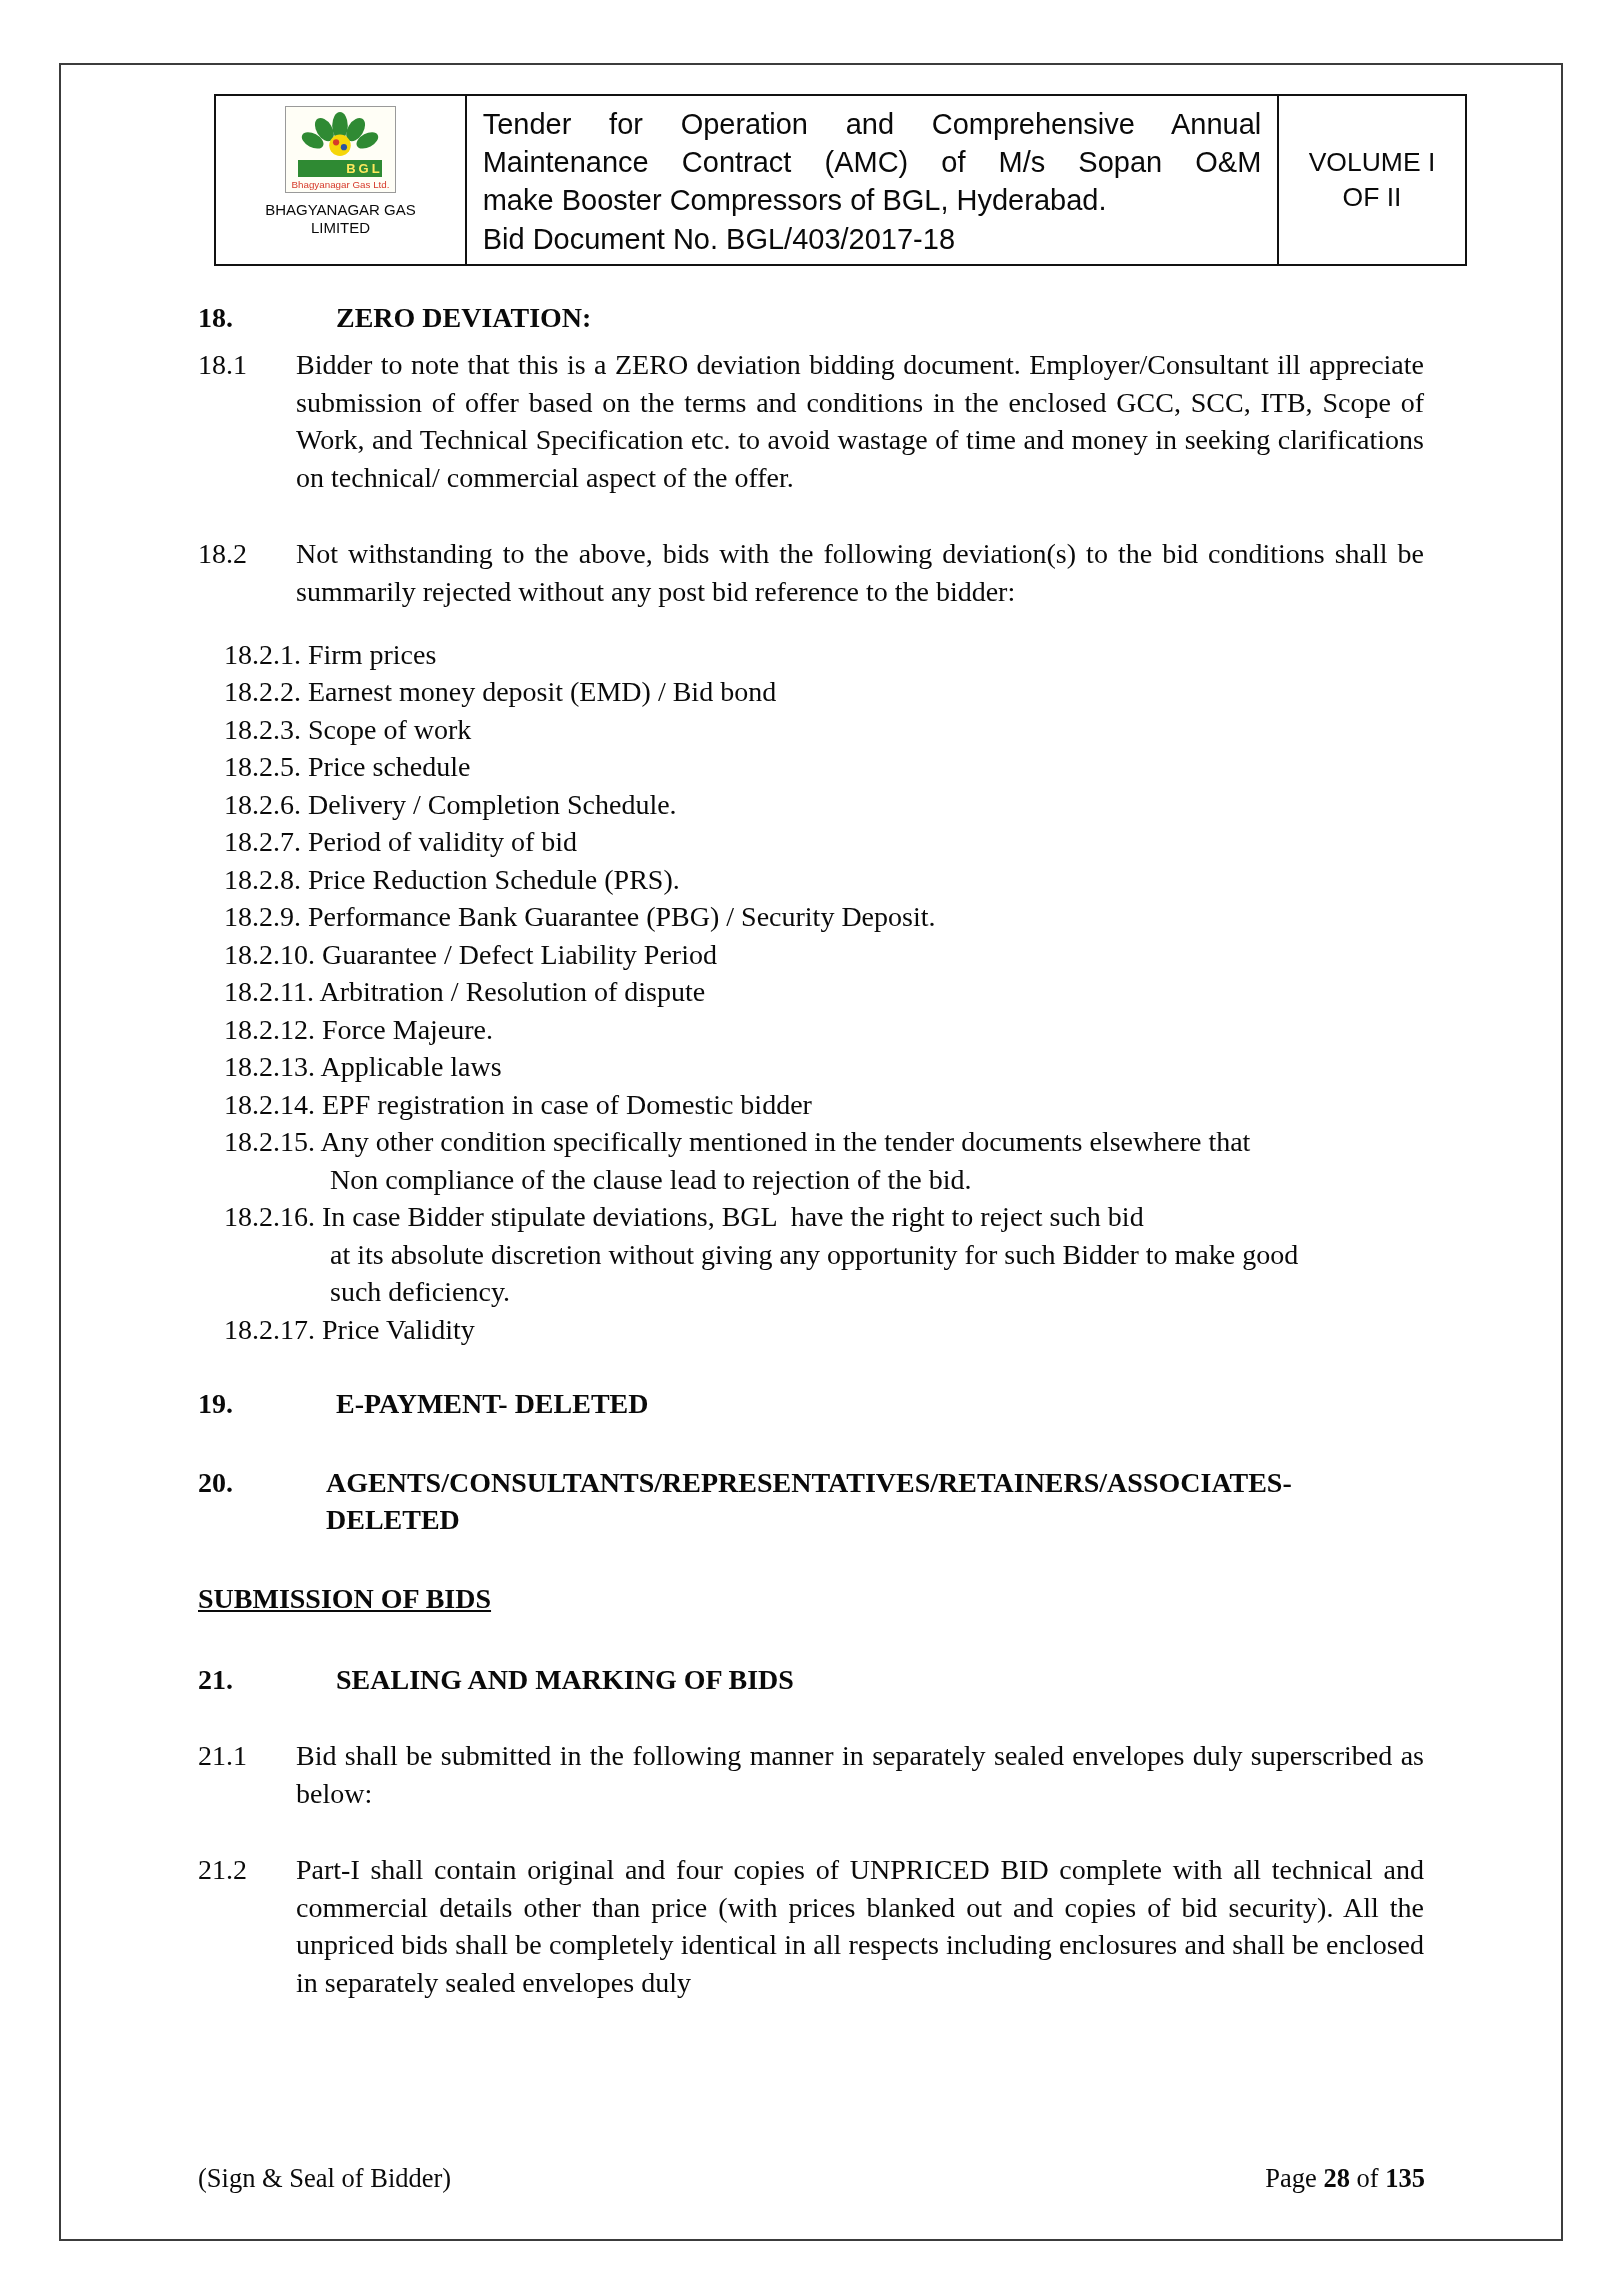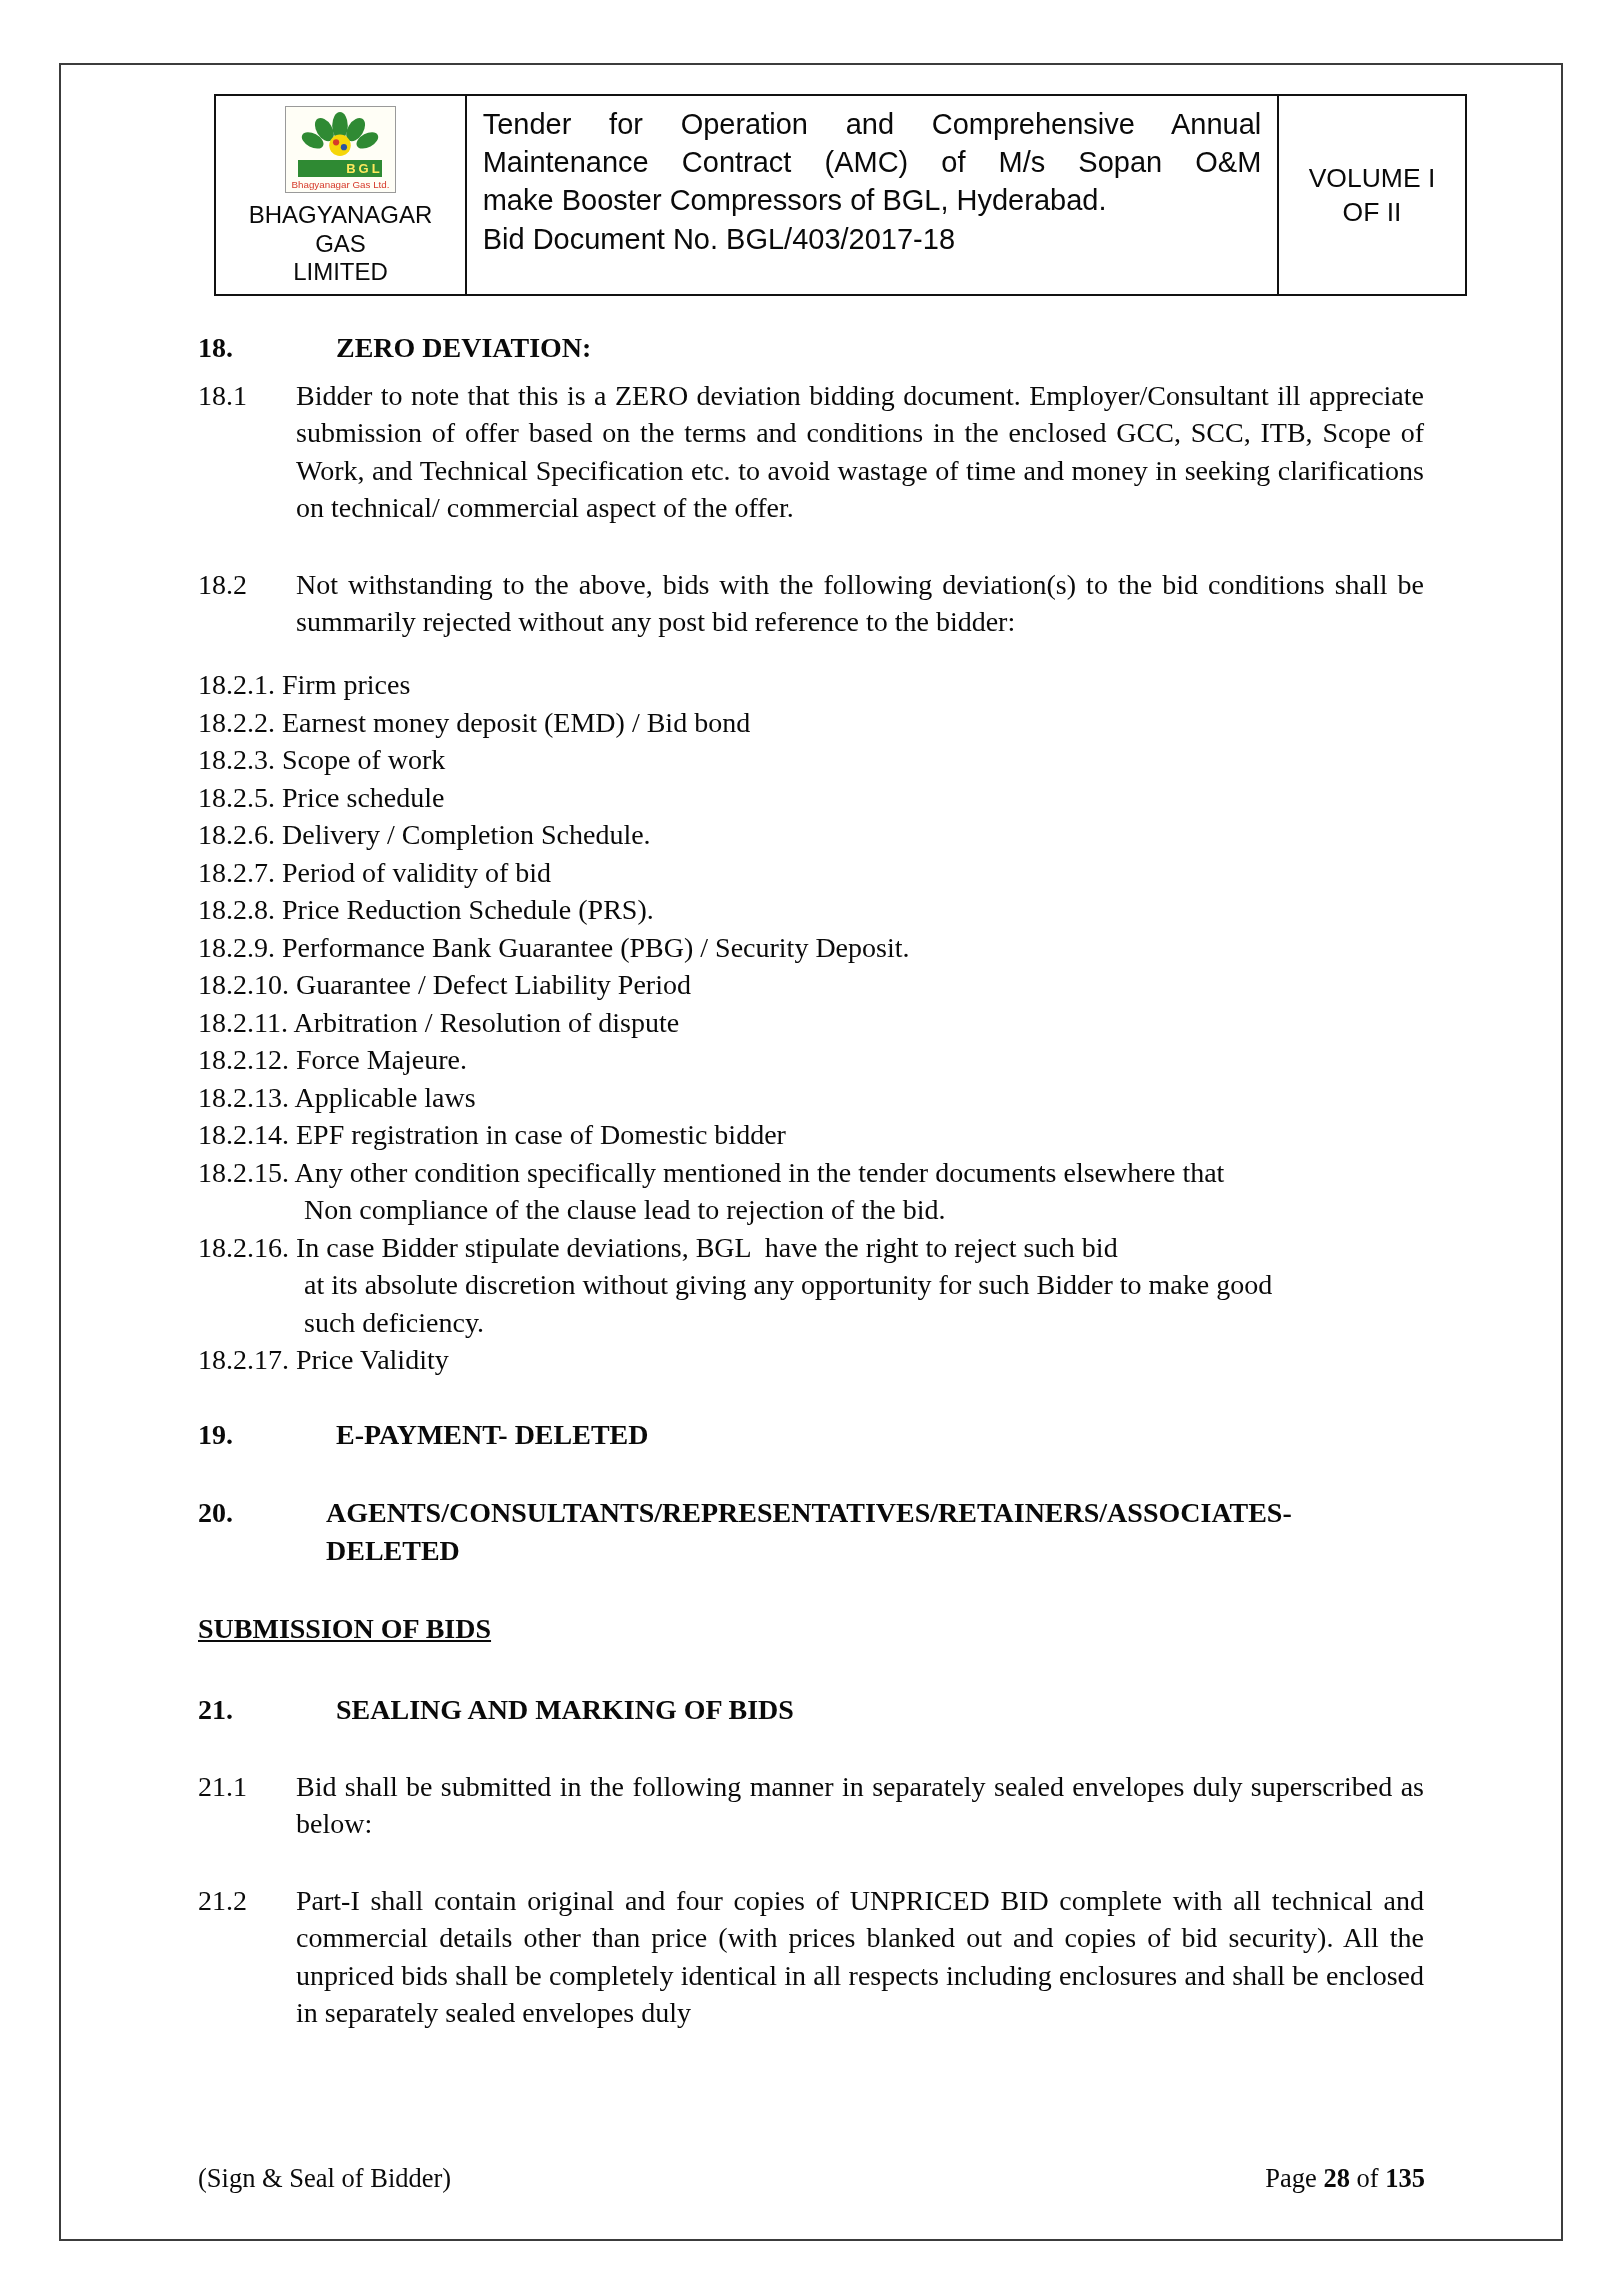--- a/index.html
+++ b/index.html
@@ -7,40 +7,40 @@
   body { font-family:"Liberation Serif", serif; color:#0a0a0a; }
   .page { position:relative; width:1621px; height:2292px; background:#ffffff; overflow:hidden; }
   .sheet { position:absolute; left:59px; top:63px; width:1504px; height:2178px; border:2px solid #3c3c3c; background:#fff; }
 
   
   .header-table { display:flex; margin:29px 94px 0 153px; border:2px solid #111; }
   .logo-cell { width:251px; border-right:2px solid #111; display:flex; flex-direction:column; align-items:center; padding:9.8px 5.9px 7.8px; }
   .logo-box { border:1px solid #9a9a9a; padding:3.9px 5.9px 2px; background:#fffef6; display:flex; flex-direction:column; align-items:center; }
   .bgl-band { width:84px; background:#2f8a33; color:#ffe95e; font-family:"Liberation Sans",sans-serif; font-weight:bold; font-size:13px; letter-spacing:2.9px; text-align:right; padding:1px 0; }
   .logo-tag { font-family:"Liberation Sans",sans-serif; font-size:9.8px; color:#d63a2a; text-align:center; margin-top:2px; white-space:nowrap; }
-  .org-name { margin-top:8.8px; font-family:"Liberation Sans",sans-serif; font-size:24px; line-height:1.18; text-align:center; }
+  .org-name { margin-top:8.8px; font-family:"Liberation Sans",sans-serif; font-size:15px; line-height:1.18; text-align:center; }
   .title-cell { width:812px; border-right:2px solid #111; padding:8.8px 15.7px 5.9px; font-family:"Liberation Sans",sans-serif; font-size:29px; line-height:1.32; }
   .jline { text-align:justify; text-align-last:justify; }
   .lline { text-align:left; }
   .cline { text-align:left; }
   .volume-cell { flex:1; display:flex; flex-direction:column; justify-content:center; align-items:center; font-family:"Liberation Sans",sans-serif; font-size:26.5px; line-height:1.3; }
 
   
   .doc-body { padding:33px 137px 0; font-size:28px; line-height:1.34; }
   .clause { display:flex; }
   .cnum { width:98px; flex:0 0 auto; }
   .cnum.narrow { width:88px; }
   .ctxt { flex:1; text-align:justify; }
   .ctxt.left { text-align:left; }
   .heading { font-weight:700;gap:40px; }
   .m10 { margin-top:9.8px; } .m38 { margin-top:37px; }
   .m40 { margin-top:39px; } .m42 { margin-top:41px; } .m44 { margin-top:43px; }
 
   .dev-list { margin-top:25.5px; }
-  .dev-item { padding-left:106px; text-indent:-106px; }
+  .dev-item { padding-left:106px; text-indent:-106px;margin-left:26px; }
   .dev-text { white-space:pre-wrap; }
 
   .center-heading { margin-top:41px; text-align:left; font-weight:700; }
   .center-heading .u { text-decoration:underline; }
 
   .para { display:block; text-align:justify; }
   .part-line { display:block; text-align:left; }
 
   
   .footer { position:absolute; left:137px; right:136px; bottom:45px; display:flex; justify-content:space-between; font-size:26.5px; }

